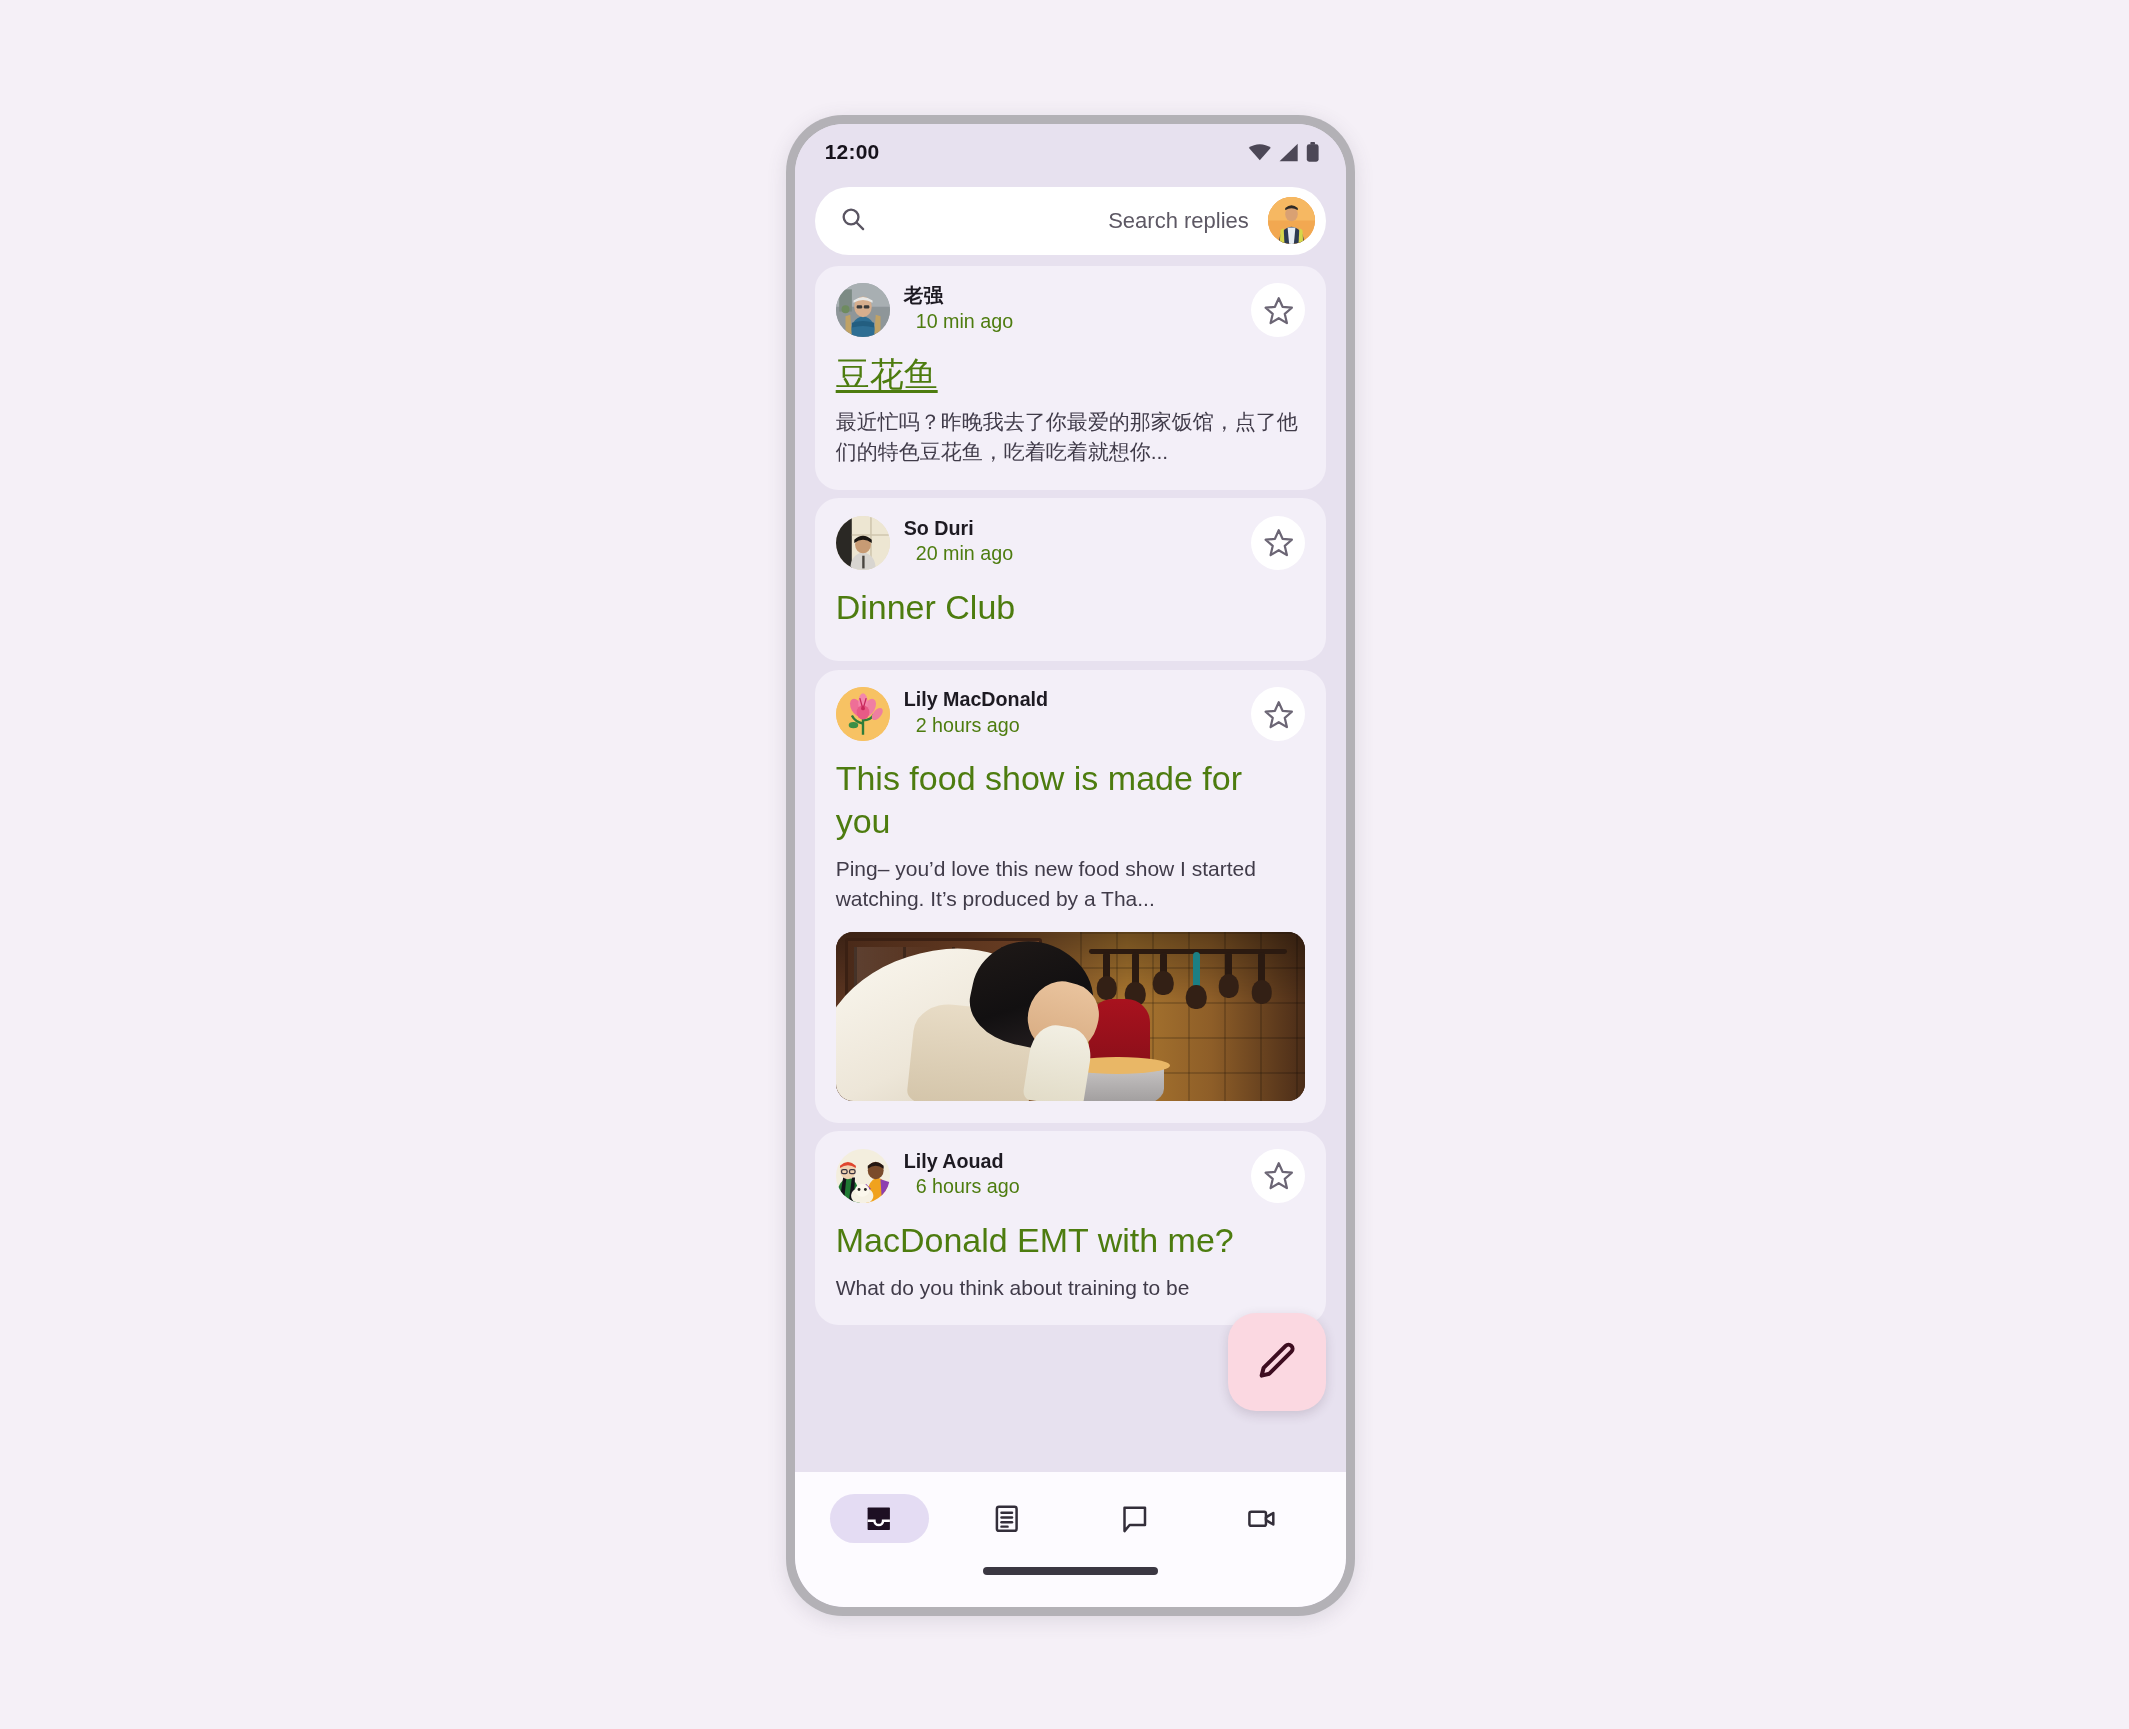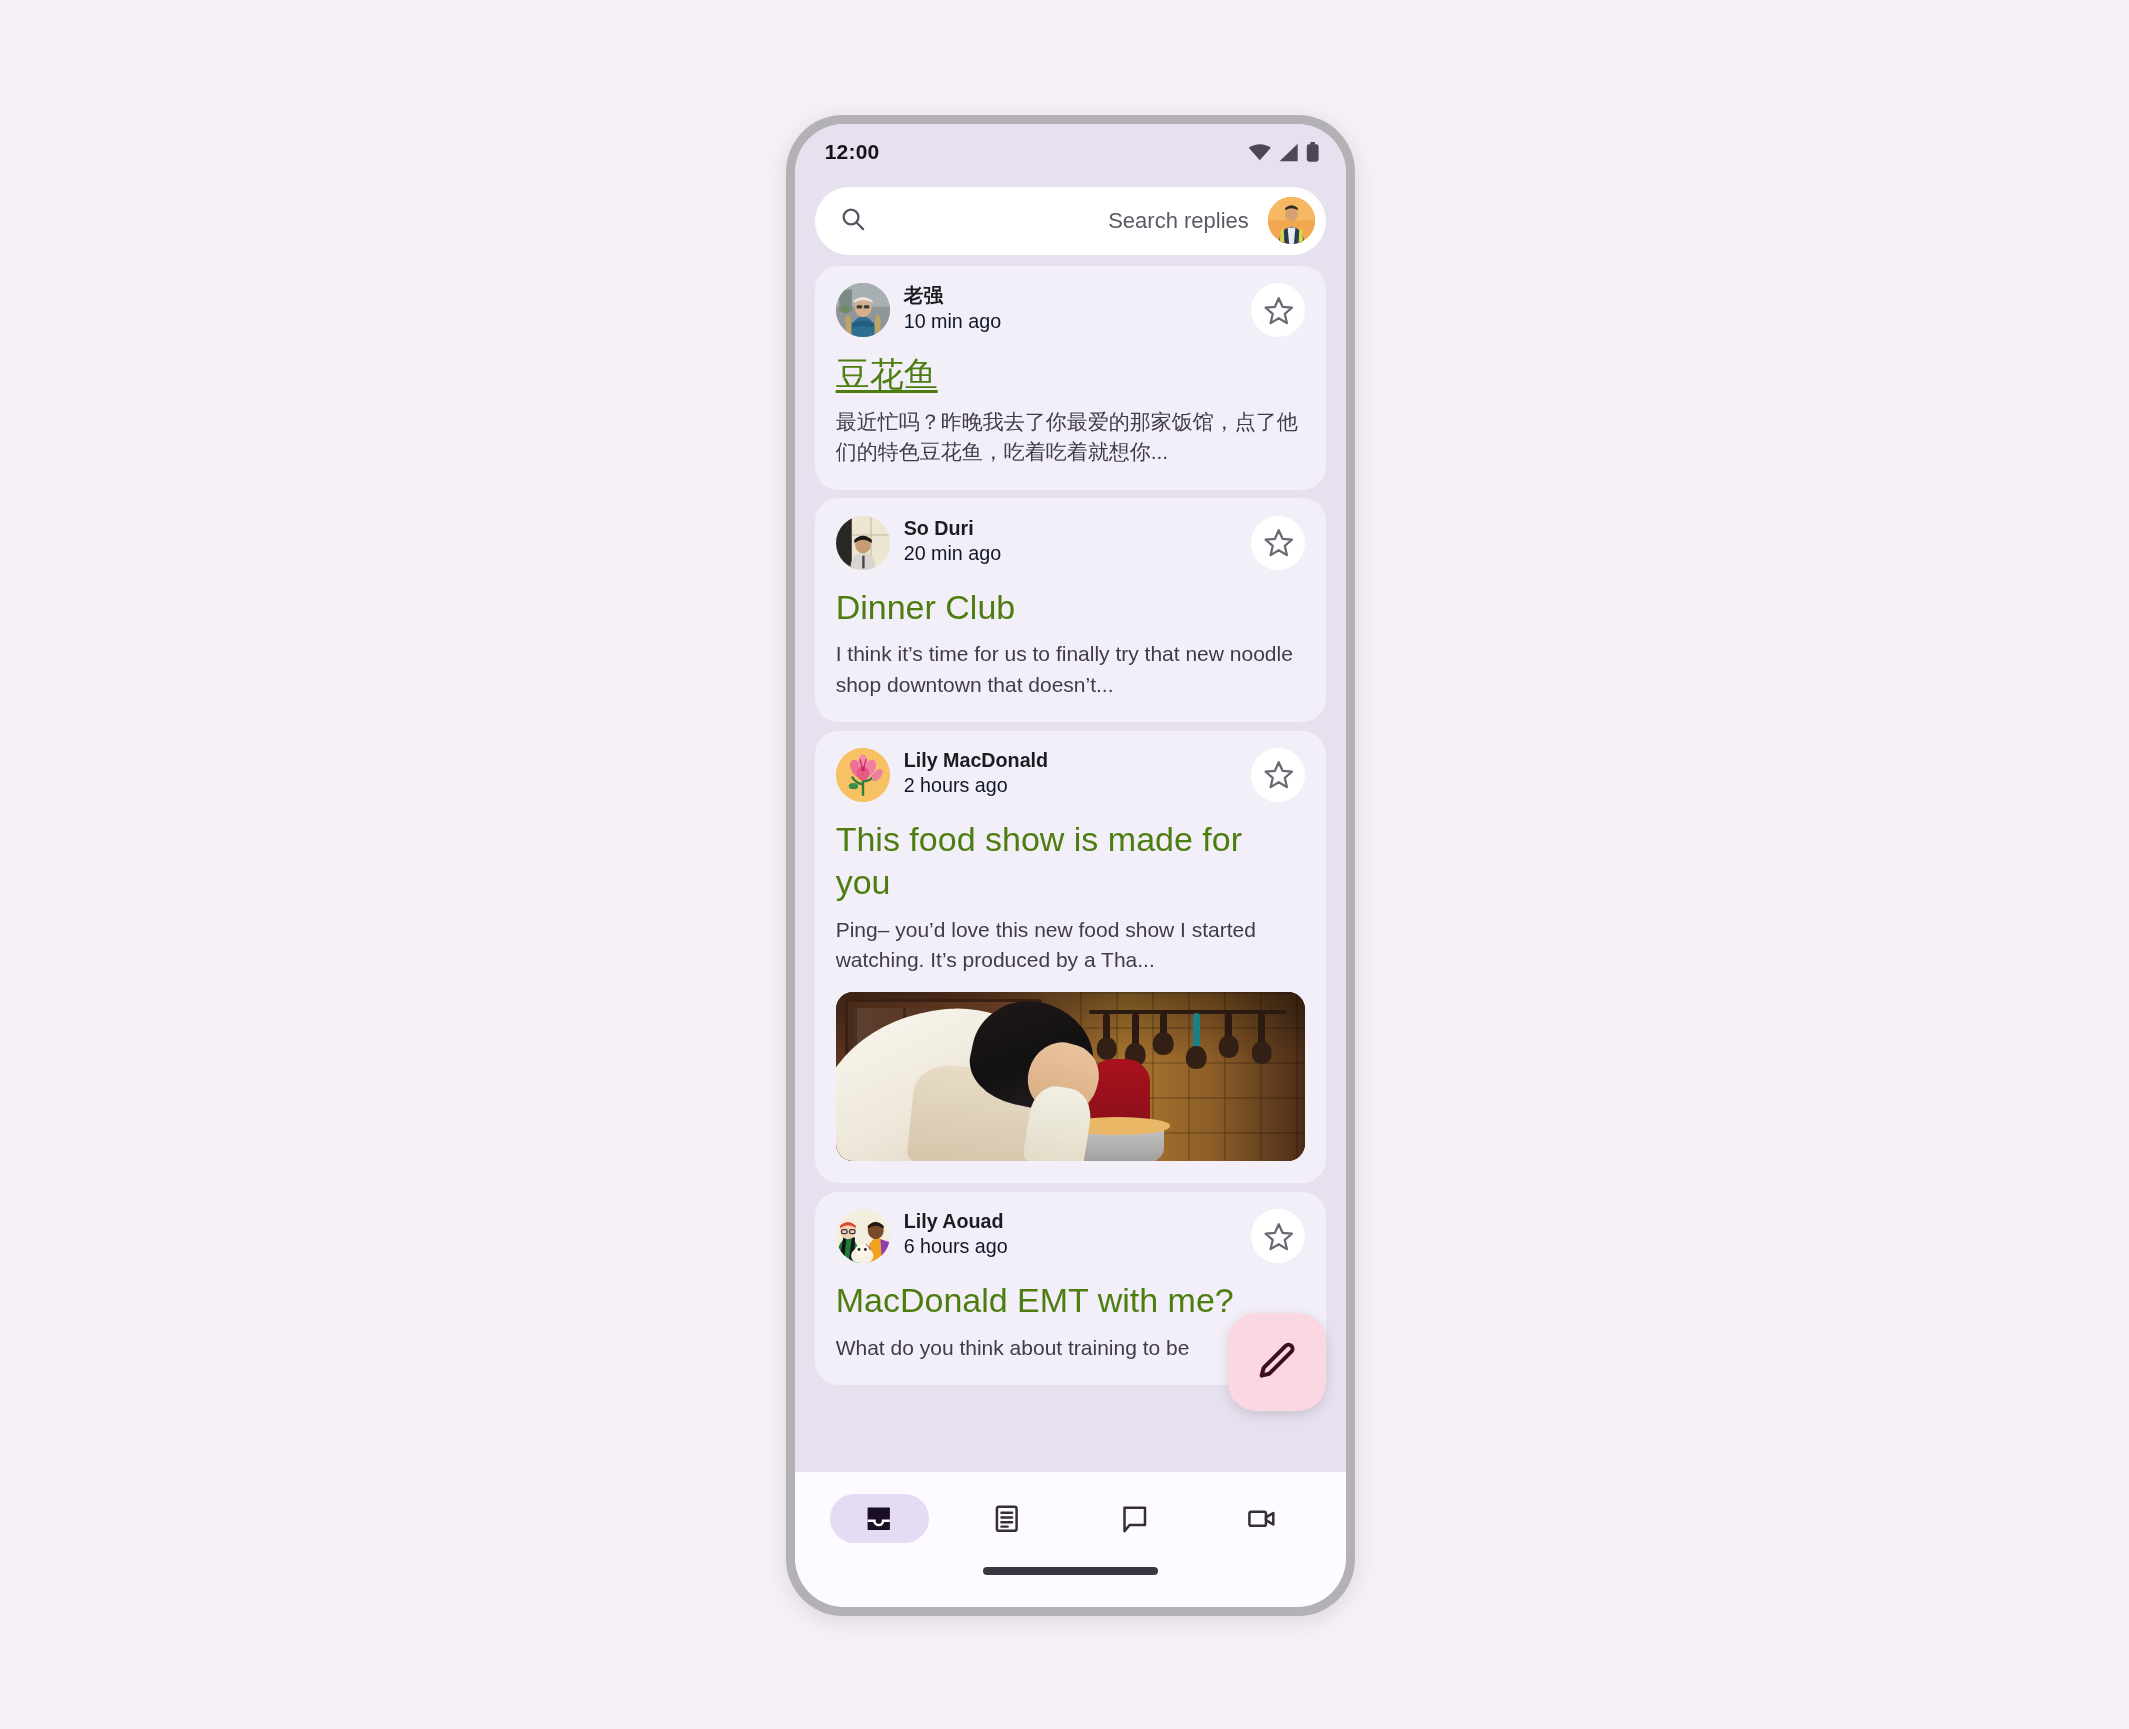--- a/index.html
+++ b/index.html
@@ -130,23 +130,24 @@
   .sender-block { flex: 1 1 auto; min-width: 0; }
   .sender-name {
     font-size: 19.7px;
     font-weight: 700;
     color: #1D1A22;
     line-height: 1.28;
     white-space: nowrap;
   }
   .sender-time {
     font-size: 19.7px;
-    color: #0f172a;
+    color: #4d7c0f;
     line-height: 1.28;
     white-space: nowrap;
+    margin-left: 12px;
   }
   .star-button {
     flex: 0 0 auto;
     width: 54px; height: 54px;
     border-radius: 50%;
     background: #FFFFFF;
     display: flex;
     align-items: center;
     justify-content: center;
     border: none;
@@ -429,21 +430,20 @@
               <span class="sender-name">So Duri</span>
               <span class="sender-time" style="display:block">20 min ago</span>
             </span>
             <button class="star-button">
               <svg width="31.5" height="31.5" viewBox="0 0 24 24" fill="none" stroke="#6B6574" stroke-width="1.7" stroke-linejoin="round">
                 <polygon points="12,2.5 14.9,9 22,9.7 16.6,14.4 18.2,21.4 12,17.7 5.8,21.4 7.4,14.4 2,9.7 9.1,9"></polygon>
               </svg>
             </button>
           </div>
           <div class="card-subject">Dinner Club</div>
-          <div class="card-preview">I think it’s time for us to finally try that new noodle shop downtown that doesn’t...</div>
         </div>
 
         <div class="message-card">
           <div class="card-head">
             <span class="avatar">
               <svg width="54" height="54" viewBox="0 0 68 68">
                 <rect width="68" height="68" fill="#F6BE5E"></rect>
                 <circle cx="34" cy="34" r="34" fill="#F7C263"></circle>
                 <path d="M34 60 L34 36" stroke="#2F7D3A" stroke-width="3"></path>
                 <path d="M34 46 Q24 44 20 36" stroke="#2F7D3A" stroke-width="3" fill="none"></path>

